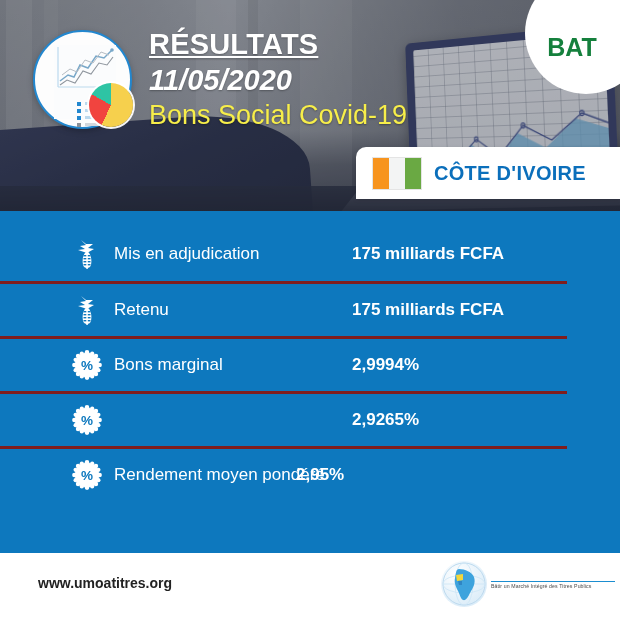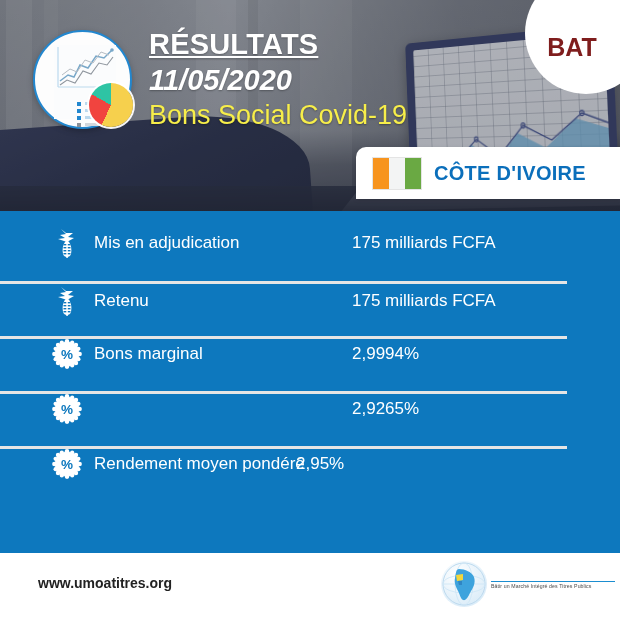--- a/index.html
+++ b/index.html
@@ -114,21 +114,21 @@
     line-height: 34px; text-shadow: 0 1px 2px rgba(0,0,0,0.35);
   }
 
   
   .bat-badge {
     position: absolute; left: 525px; top: -28px; width: 122px; height: 122px;
     border-radius: 50%; background: #ffffff;
     display: flex; align-items: center; justify-content: center;
   }
   .bat-badge span {
-    font-size: 25px; font-weight: bold; color: #7f1d1d;
+    font-size: 25px; font-weight: bold; color: #15803d;
     transform: translate(-14px, 14px);
   }
 
   
   .flag-panel {
     position: absolute; left: 356px; top: 147px; width: 264px; height: 52px;
     background: #ffffff;
     border-top-left-radius: 10px;
     display: flex; align-items: center;
     padding-left: 16px;
@@ -148,35 +148,35 @@
   }
 
   
   .body-panel {
     position: absolute; left: 0; top: 211px; width: 620px; height: 342px;
     background: #0d78be;
   }
   .rows { position: absolute; left: 0; top: 15px; width: 620px; }
   .row {
     position: relative; height: 55px;
-    display: flex; align-items: flex-start;
-    padding-left: 50px;
-  }
-  .row + .row { border-top: 3px solid #e5e5e5; }
+    display: flex; align-items: center;
+    padding-left: 70px;
+  }
+  .row + .row { border-top: 3px solid #7f1d1d; }
   .rows .row { margin: 0 53px 0 0; }
   .row-inner {
     display: flex; align-items: center; width: 100%;
   }
   .ico { width: 34px; flex: 0 0 34px; display: flex; align-items: center; justify-content: center; }
   .r-label {
     font-size: 17px; color: #ffffff; font-weight: normal;
     margin-left: 10px; white-space: nowrap;
   }
   .r-value {
-    font-size: 17px; color: #ffffff; font-weight: normal;
+    font-size: 17px; color: #ffffff; font-weight: bold;
     position: absolute; left: 352px; white-space: nowrap;
   }
   .r-value.shift { left: 296px; }
 
   
   .footer {
     position: absolute; left: 0; top: 553px; width: 620px; height: 67px;
     background: #ffffff;
     border-radius: 10px;
   }

